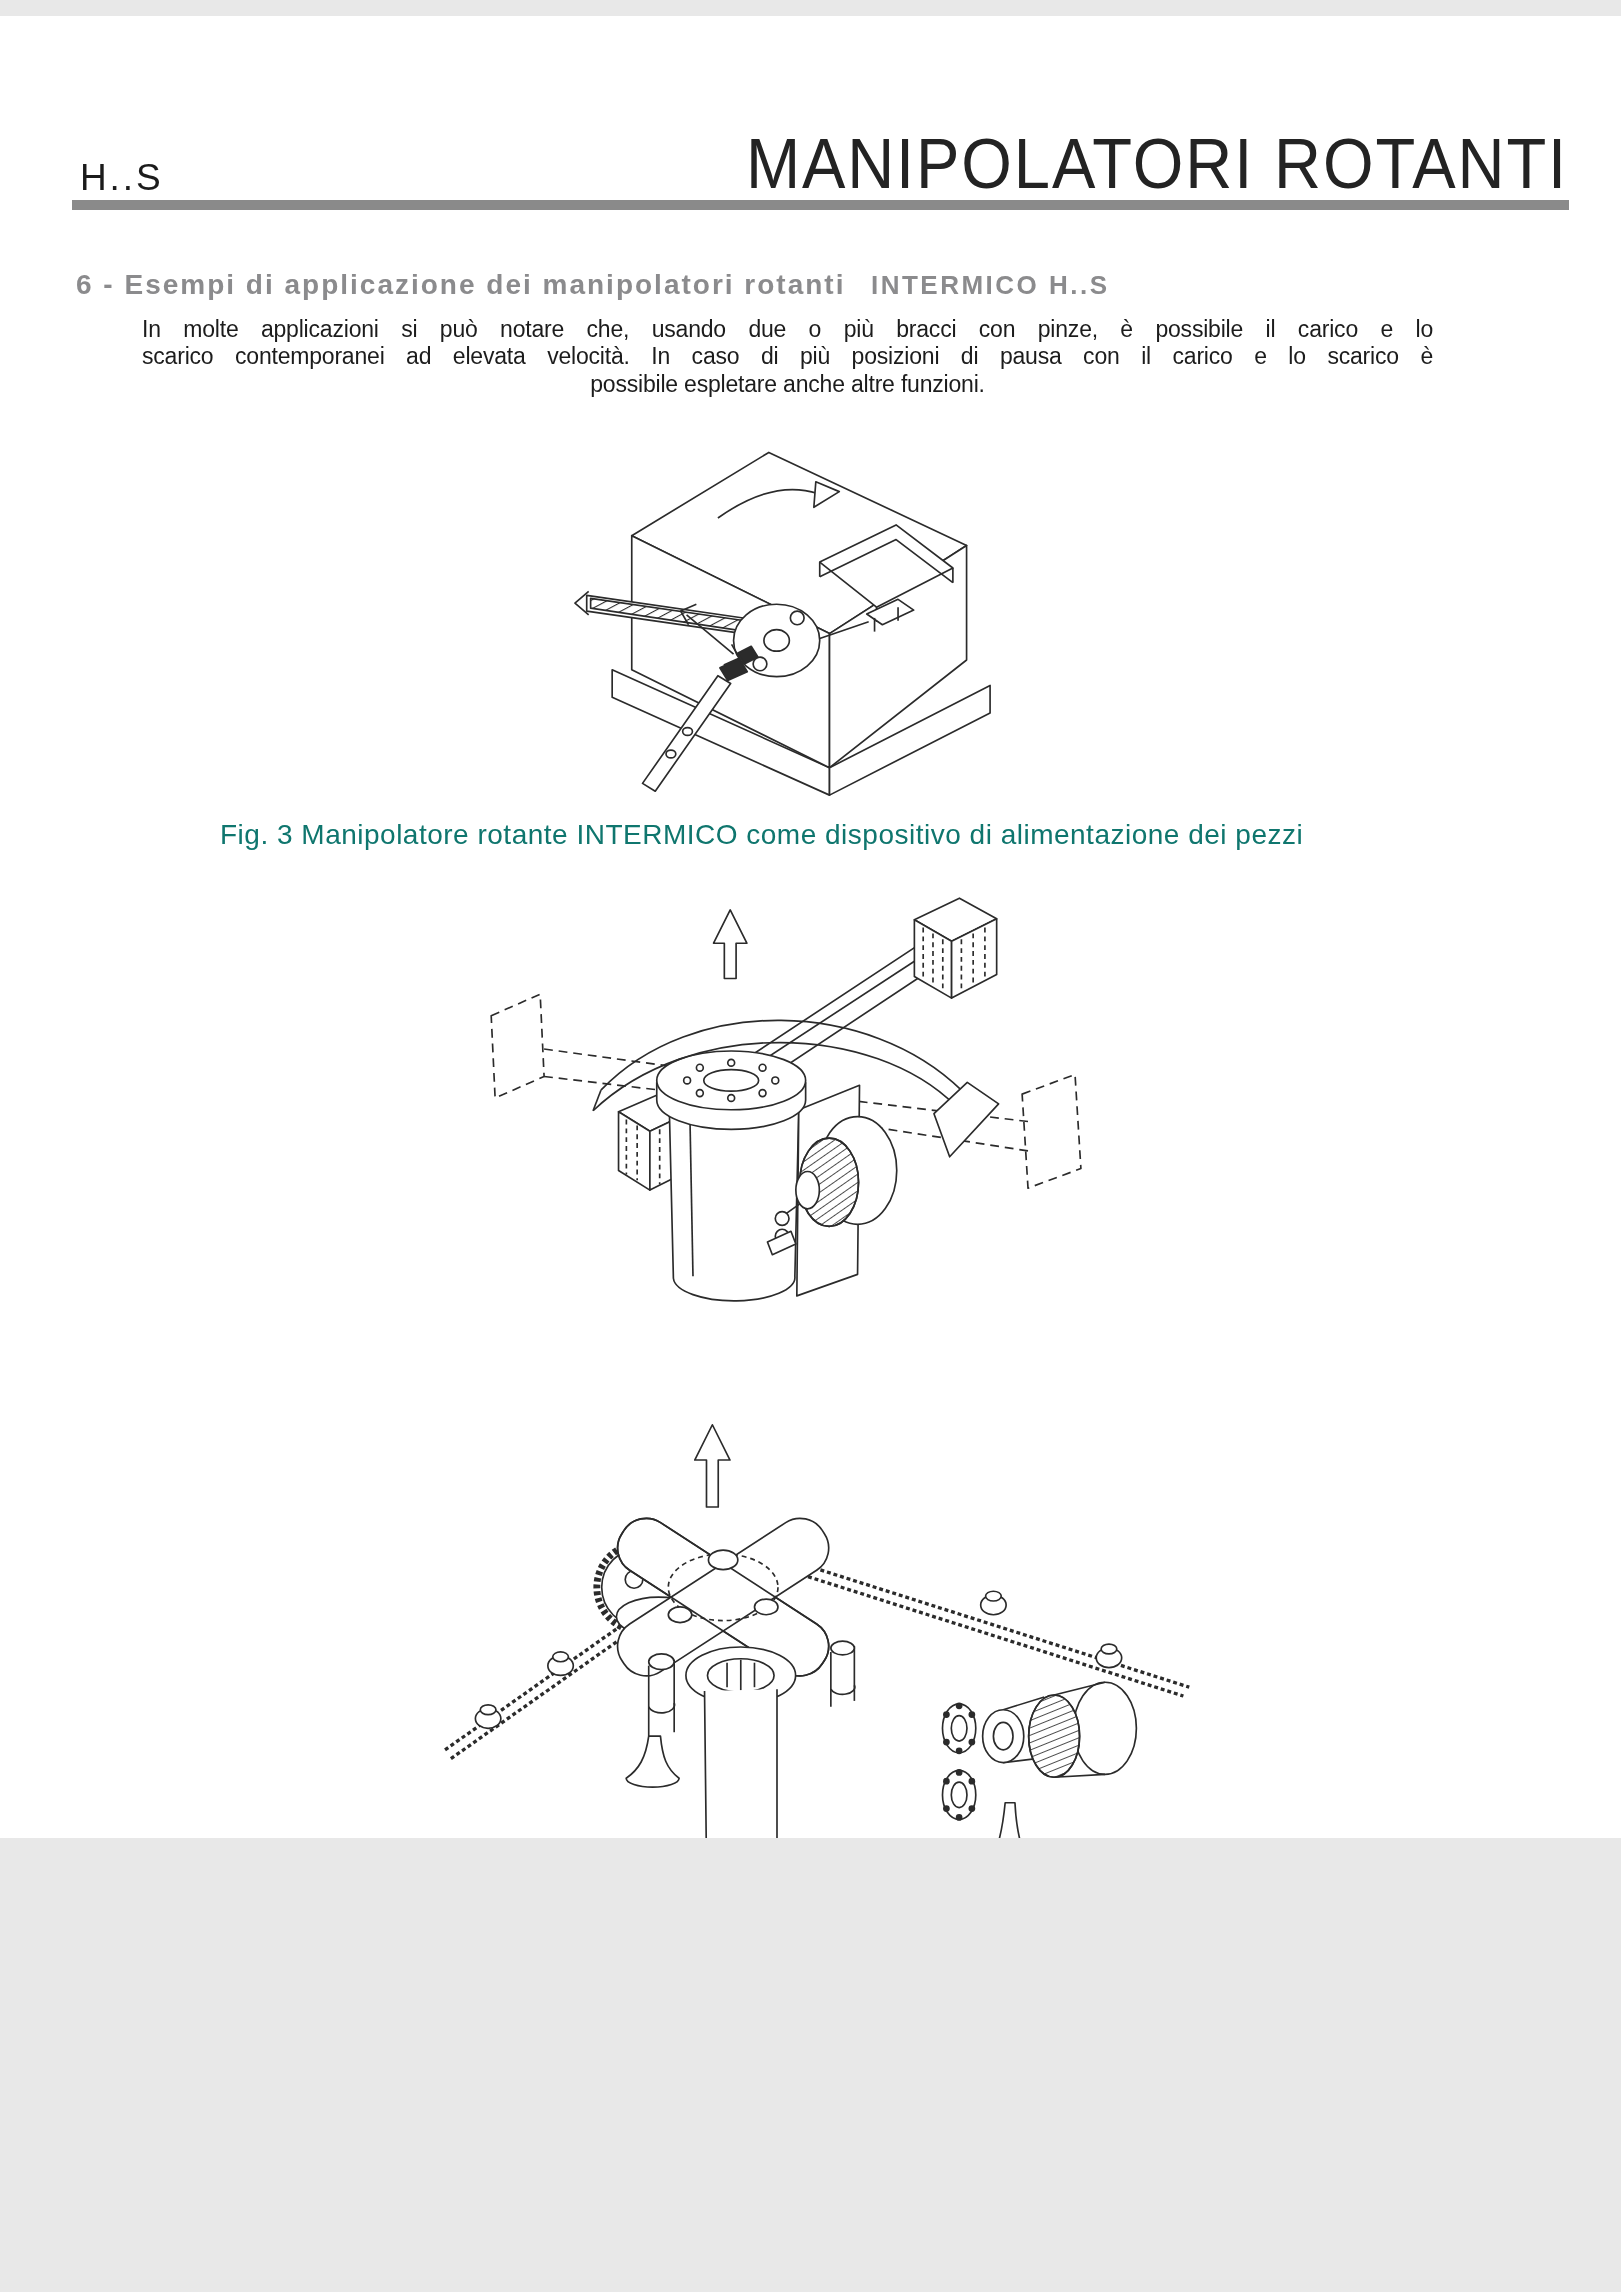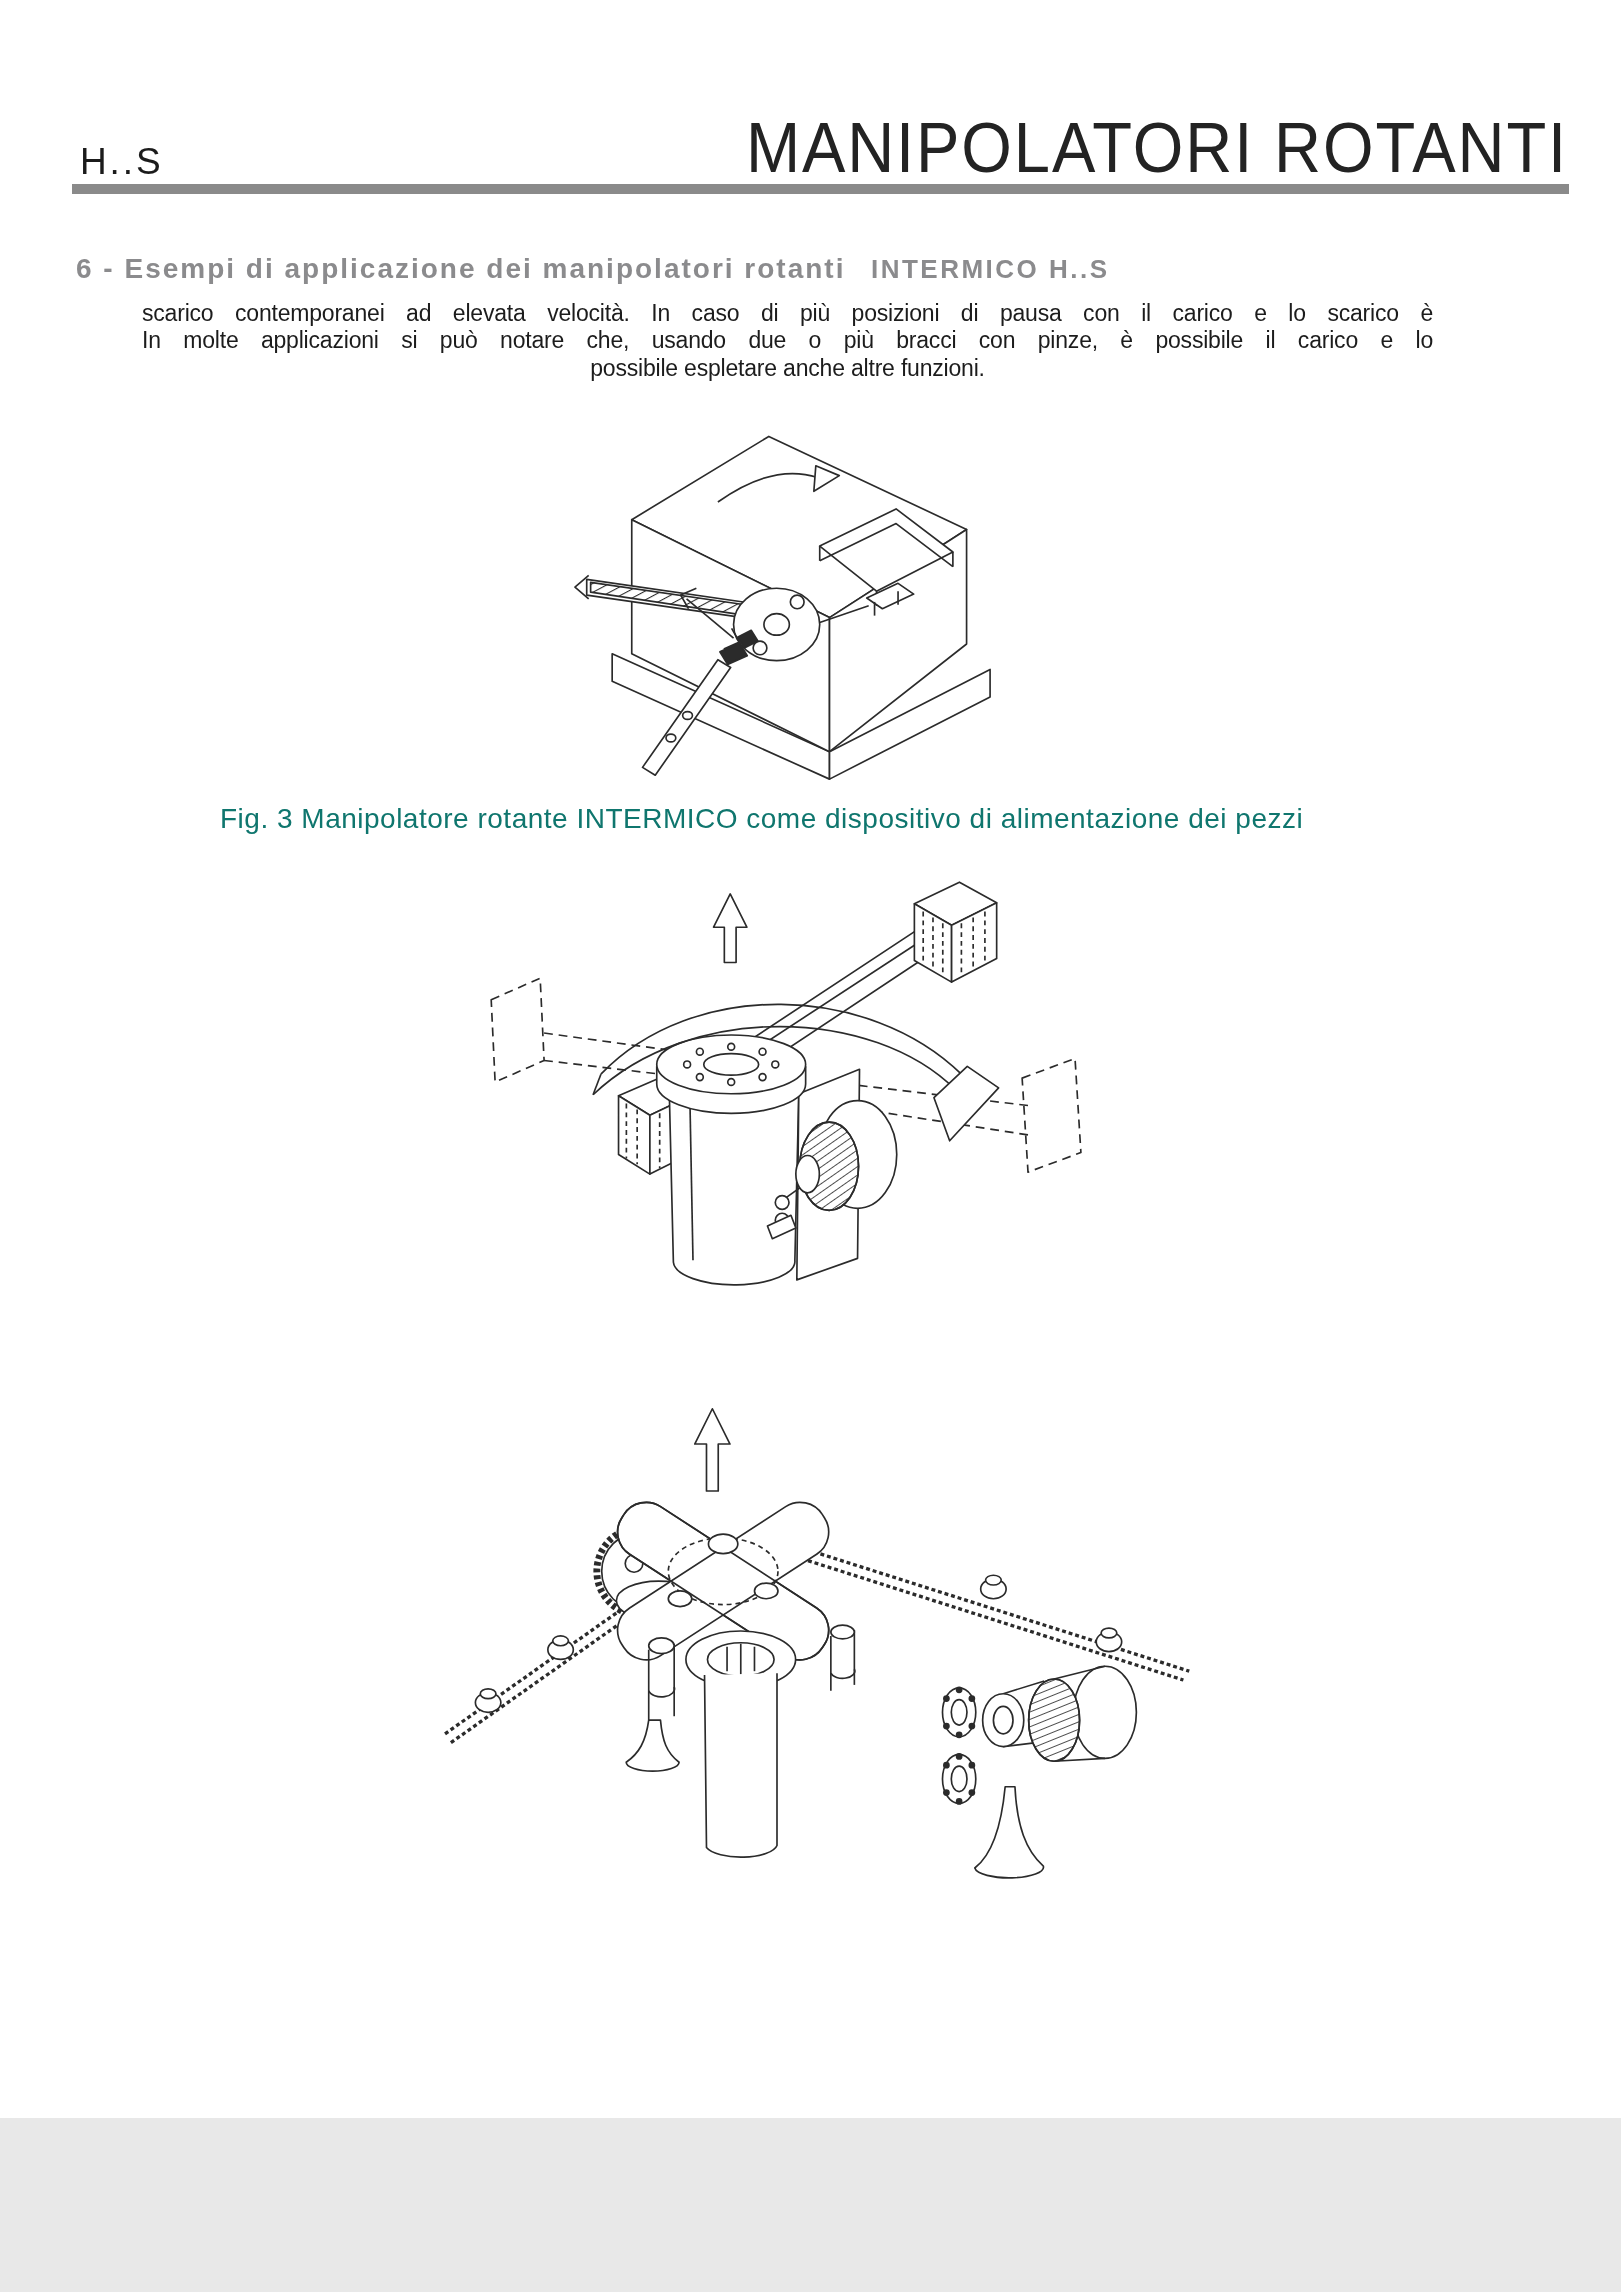--- a/index.html
+++ b/index.html
@@ -1,19 +1,19 @@
 <!DOCTYPE html>
 <html><head>
 <meta charset="utf-8">
 <style>
   html,body{margin:0;padding:0;background:#e8e8e8;}
   .page{
-    position:relative;width:1621px;height:2118px;background:#ffffff;
+    position:relative;width:1621px;height:1822px;background:#ffffff;
     font-family:"Liberation Sans",sans-serif;color:#1c1c1c;overflow:hidden;
-    margin:0 auto;
+    margin:16px auto;
   }
   
   .model-code{
     position:absolute;left:80px;top:141px;font-size:37px;letter-spacing:2.9px;
     color:#1b1b1b;font-weight:400;
   }
   .doc-title{
     position:absolute;right:53px;top:108px;font-size:70px;letter-spacing:2px;
     color:#232323;font-weight:400;white-space:nowrap;
     transform:scaleX(.93);transform-origin:right center;
@@ -64,22 +64,22 @@
 
   <div class="model-code">H..S</div>
   <div class="doc-title">MANIPOLATORI ROTANTI</div>
   <div class="header-rule"></div>
 
   <div class="section-heading">
     <span>6 - Esempi di applicazione dei manipolatori rotanti</span><span class="brand">INTERMICO H..S</span>
   </div>
 
   <div class="intro">
+    <div class="just">In molte applicazioni si può notare che, usando due o più bracci con pinze, è possibile il carico e lo</div>
     <div class="just">scarico contemporanei ad elevata velocità. In caso di più posizioni di pausa con il carico e lo scarico è</div>
-    <div class="just">In molte applicazioni si può notare che, usando due o più bracci con pinze, è possibile il carico e lo</div>
     <div class="lastline">possibile espletare anche altre funzioni.</div>
   </div>
 
   <svg class="fig-svg fig3" viewBox="0 0 430 390" xmlns="http://www.w3.org/2000/svg">
     <defs>
       <pattern id="h3" width="8" height="8" patternUnits="userSpaceOnUse" patternTransform="rotate(62)">
         <line x1="0" y1="0" x2="0" y2="8" stroke="#2b2b2b" stroke-width="2.2"></line>
       </pattern>
     </defs>
     <g stroke="#2b2b2b" stroke-width="1.7" fill="none" stroke-linejoin="round">

